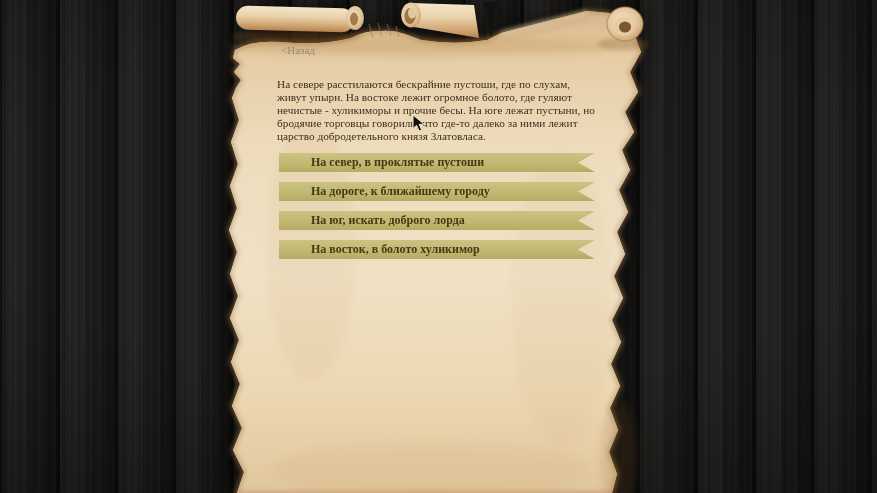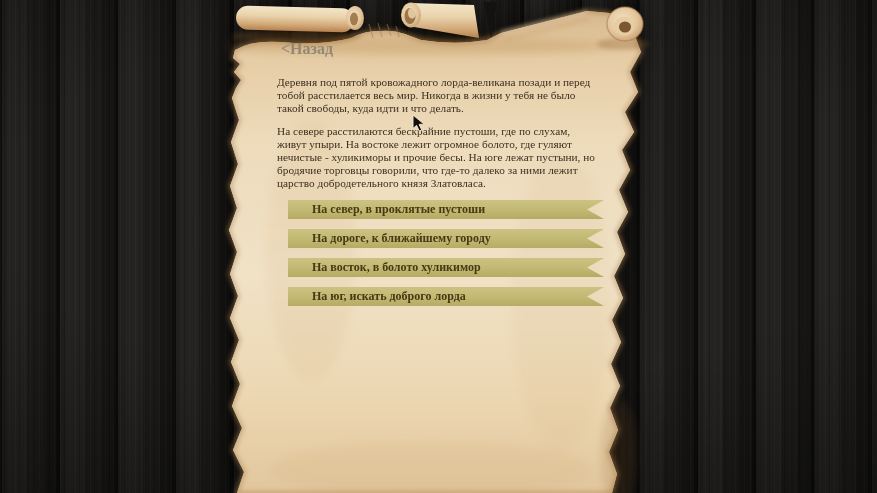--- a/index.html
+++ b/index.html
@@ -20,30 +20,30 @@
         #0b0b0b 0 2px, #201f1d 2px 7px, #242321 7px 27px,
         #1c1b19 27px 44px, #161514 44px 56px, #0e0d0c 56px 58px),
       #191816;
   }
   .parchment-svg{
     position:absolute;left:221px;top:0;width:436px;height:493px;
     filter:drop-shadow(0 4px 16px rgba(0,0,0,0.8));
   }
   .content{position:absolute;left:277px;top:40px;width:320px;z-index:5;}
   .back-link{
-    display:inline-block;margin:0 0 21px 4px;font-size:16px;line-height:13px;
-    color:#90897a;cursor:pointer;text-decoration:none;font-weight:bold;
+    display:inline-block;margin:0 0 21px 4px;font-size:11px;line-height:13px;
+    color:#90897a;cursor:pointer;text-decoration:none;
   }
   .content p{
     margin:0 0 10px 0;font-size:11.3px;line-height:13px;color:#3d3020;
   }
   .choices{margin-top:1px;}
   .choice-btn{
-    display:block;width:316px;height:19px;margin:0 0 10px 11px;
-    border:none;text-align:left;padding:0 0 0 24px;box-sizing:border-box;
+    display:block;width:316px;height:19px;margin:0 0 10px 2px;
+    border:none;text-align:left;padding:0 0 0 32px;box-sizing:border-box;
     font-family:"Liberation Serif","DejaVu Serif",serif;
     font-weight:bold;font-size:12px;line-height:19px;color:#463914;
     background:linear-gradient(180deg,#ccc383 0%,#c1b872 55%,#b6ab65 100%);
     clip-path:polygon(0 0,100% 0,calc(100% - 17px) 50%,100% 100%,0 100%);
     cursor:pointer;
   }
   .mouse-cursor{position:absolute;left:412px;top:114px;z-index:9;}
 </style>
 </head>
 <body>
@@ -129,27 +129,26 @@
     <ellipse cx="402" cy="44" rx="26" ry="6" fill="#8a5a28" opacity="0.3" filter="url(#soft)"></ellipse>
     <ellipse cx="404" cy="24" rx="18" ry="17" fill="url(#re)"></ellipse>
     <ellipse cx="404" cy="24" rx="18" ry="17" fill="none" stroke="#a97c4c" stroke-width="1.5" opacity="0.55"></ellipse>
     <ellipse cx="403" cy="26" rx="10" ry="9.5" fill="#e6cda4"></ellipse>
     <ellipse cx="404" cy="27" rx="6" ry="5.5" fill="#6e4a24" opacity="0.9"></ellipse>
   </svg>
 
   <div class="content">
     <a class="back-link">&lt;Назад</a>
 
-    <p>Деревня под пятой кровожадного лорда-великана позади и перед тобой расстилается весь мир. Никогда в жизни у тебя не было такой свободы, куда идти и что делать.</p>
     <p>На севере расстилаются бескрайние пустоши, где по слухам, живут упыри. На востоке лежит огромное болото, где гуляют нечистые - хуликиморы и прочие бесы. На юге лежат пустыни, но бродячие торговцы говорили, что где-то далеко за ними лежит царство добродетельного князя Златовласа.</p>
 
     <div class="choices">
       <button class="choice-btn">На север, в проклятые пустоши</button>
       <button class="choice-btn">На дороге, к ближайшему городу</button>
+      <button class="choice-btn">На юг, искать доброго лорда</button>
       <button class="choice-btn">На восток, в болото хуликимор</button>
-      <button class="choice-btn">На юг, искать доброго лорда</button>
     </div>
   </div>
 
   <svg class="mouse-cursor" width="14" height="18" viewBox="0 0 14 18" xmlns="http://www.w3.org/2000/svg">
     <polygon points="1,1 1,14.5 4.6,11.4 7.2,17 9.7,15.8 7.1,10.4 12.2,10.2" fill="#14100a" stroke="#efe6d2" stroke-width="1"></polygon>
   </svg>
 </div>
 
 </body></html>

